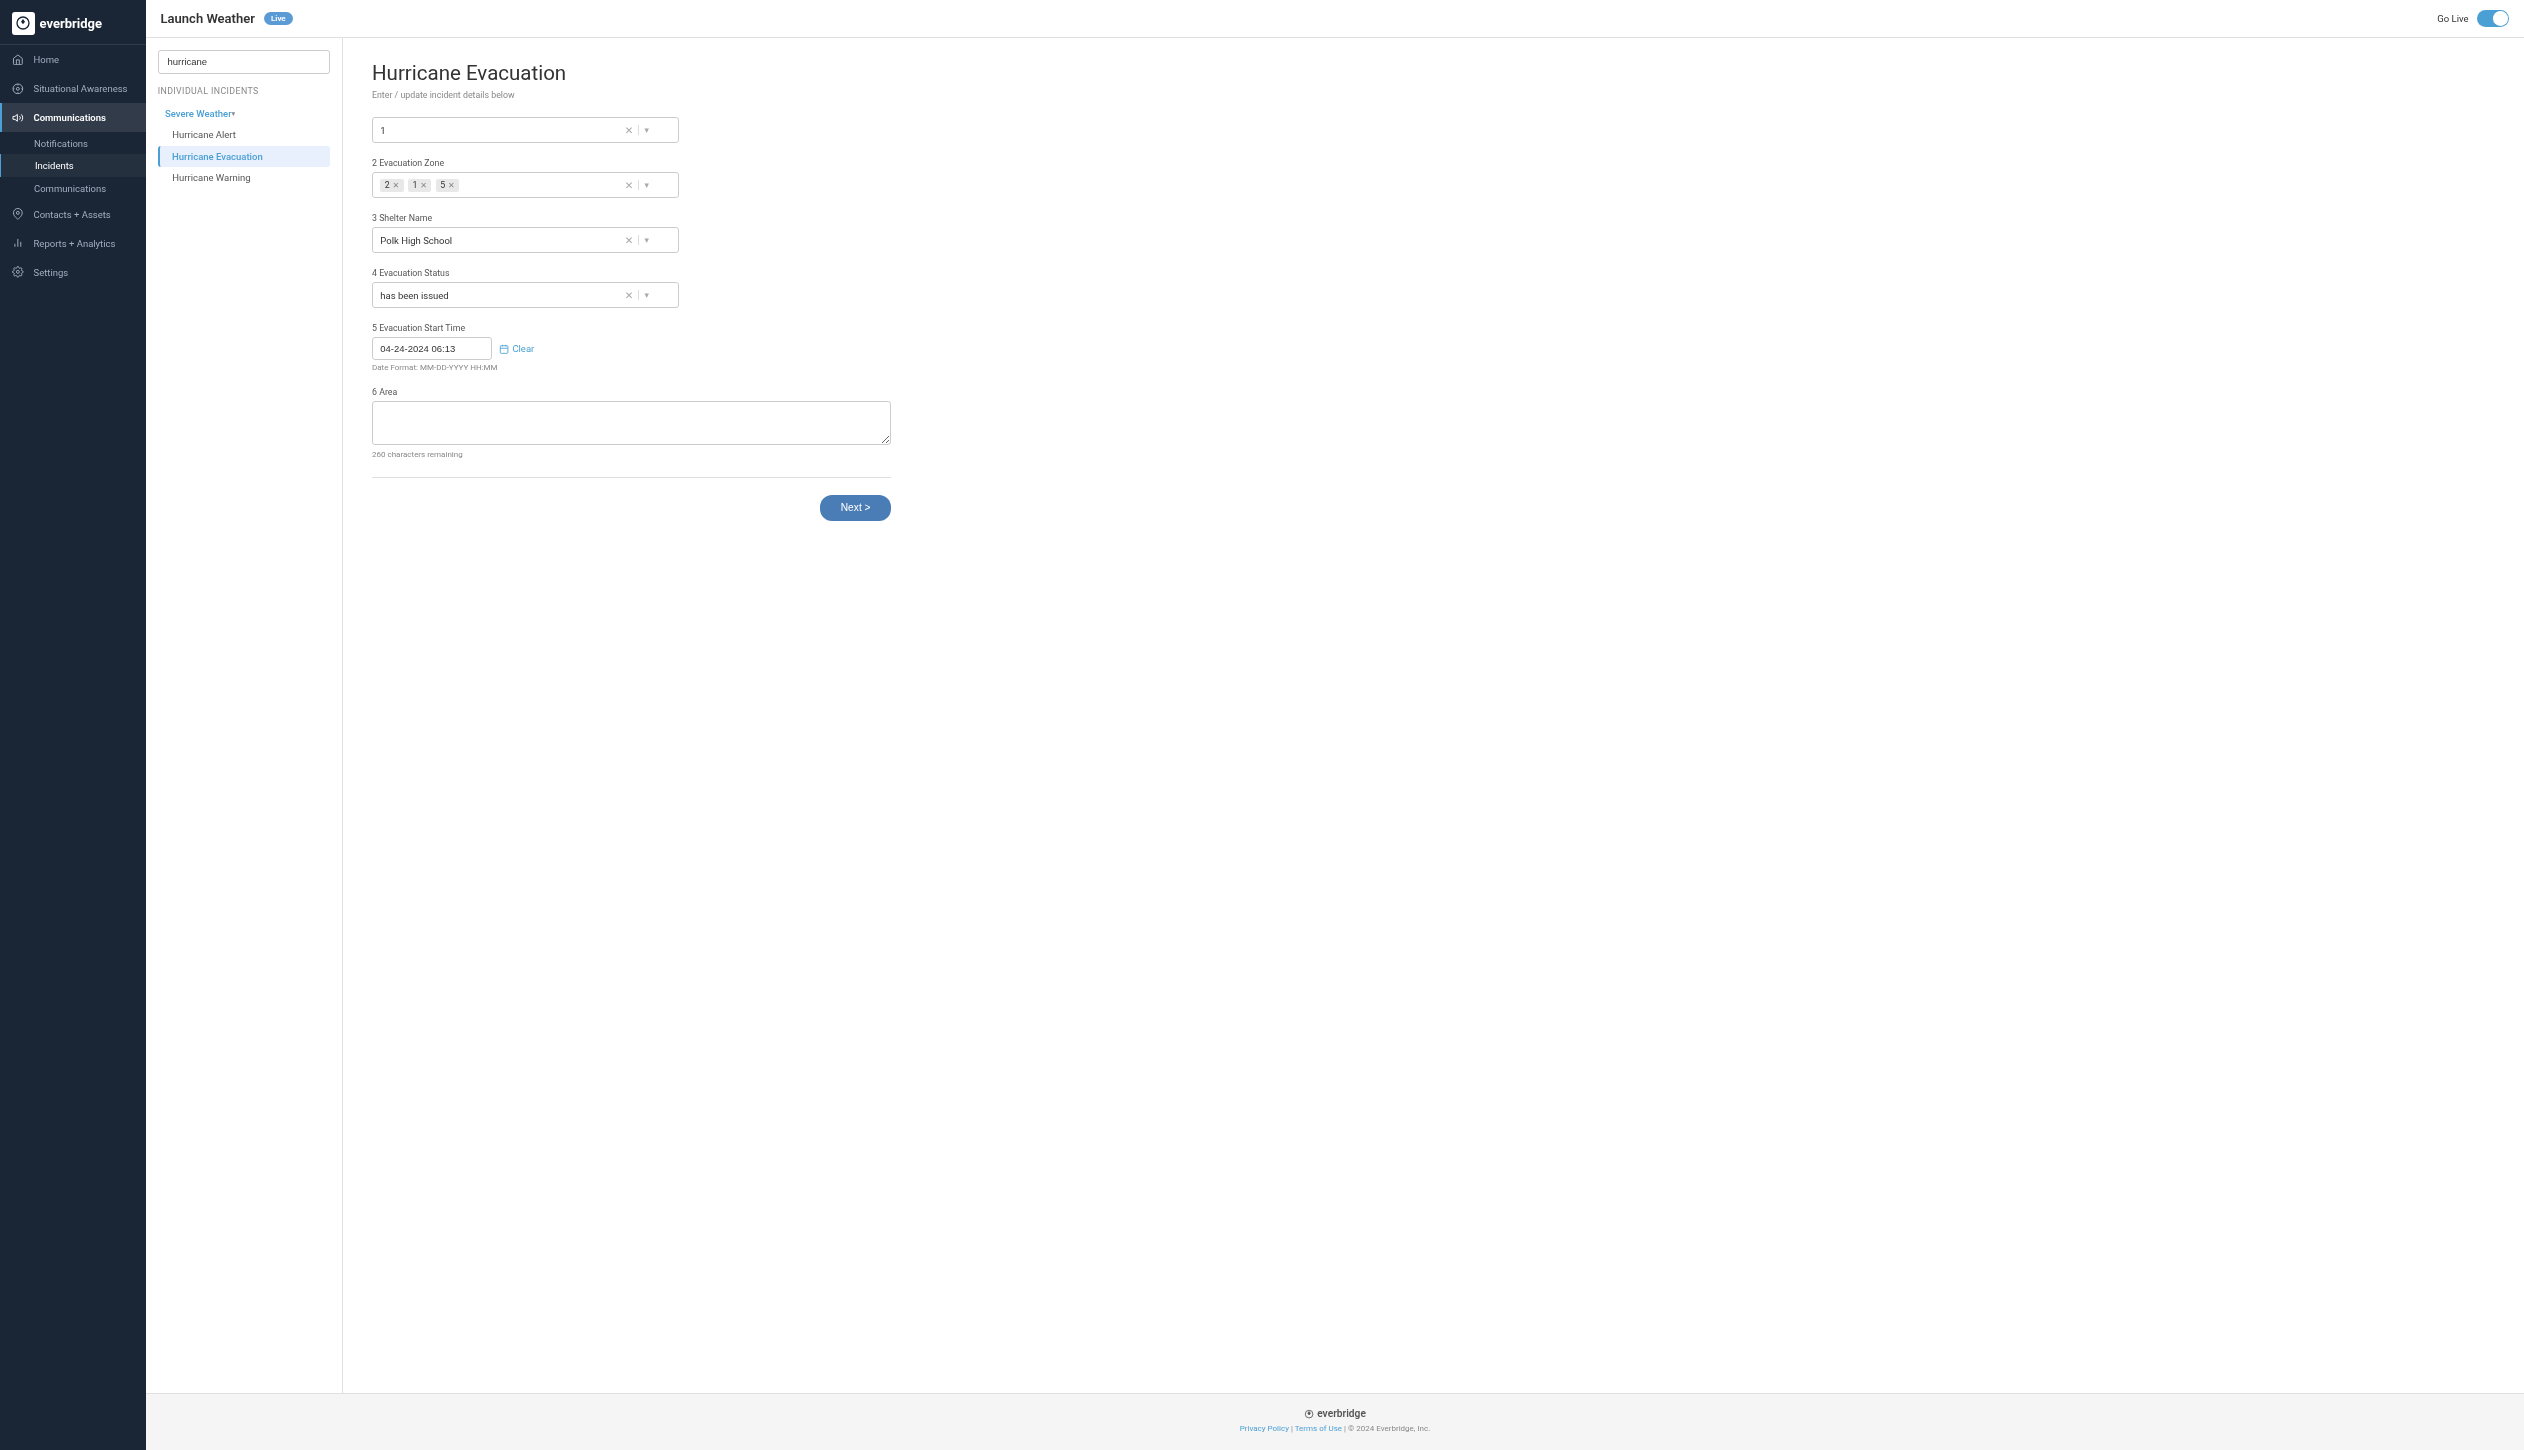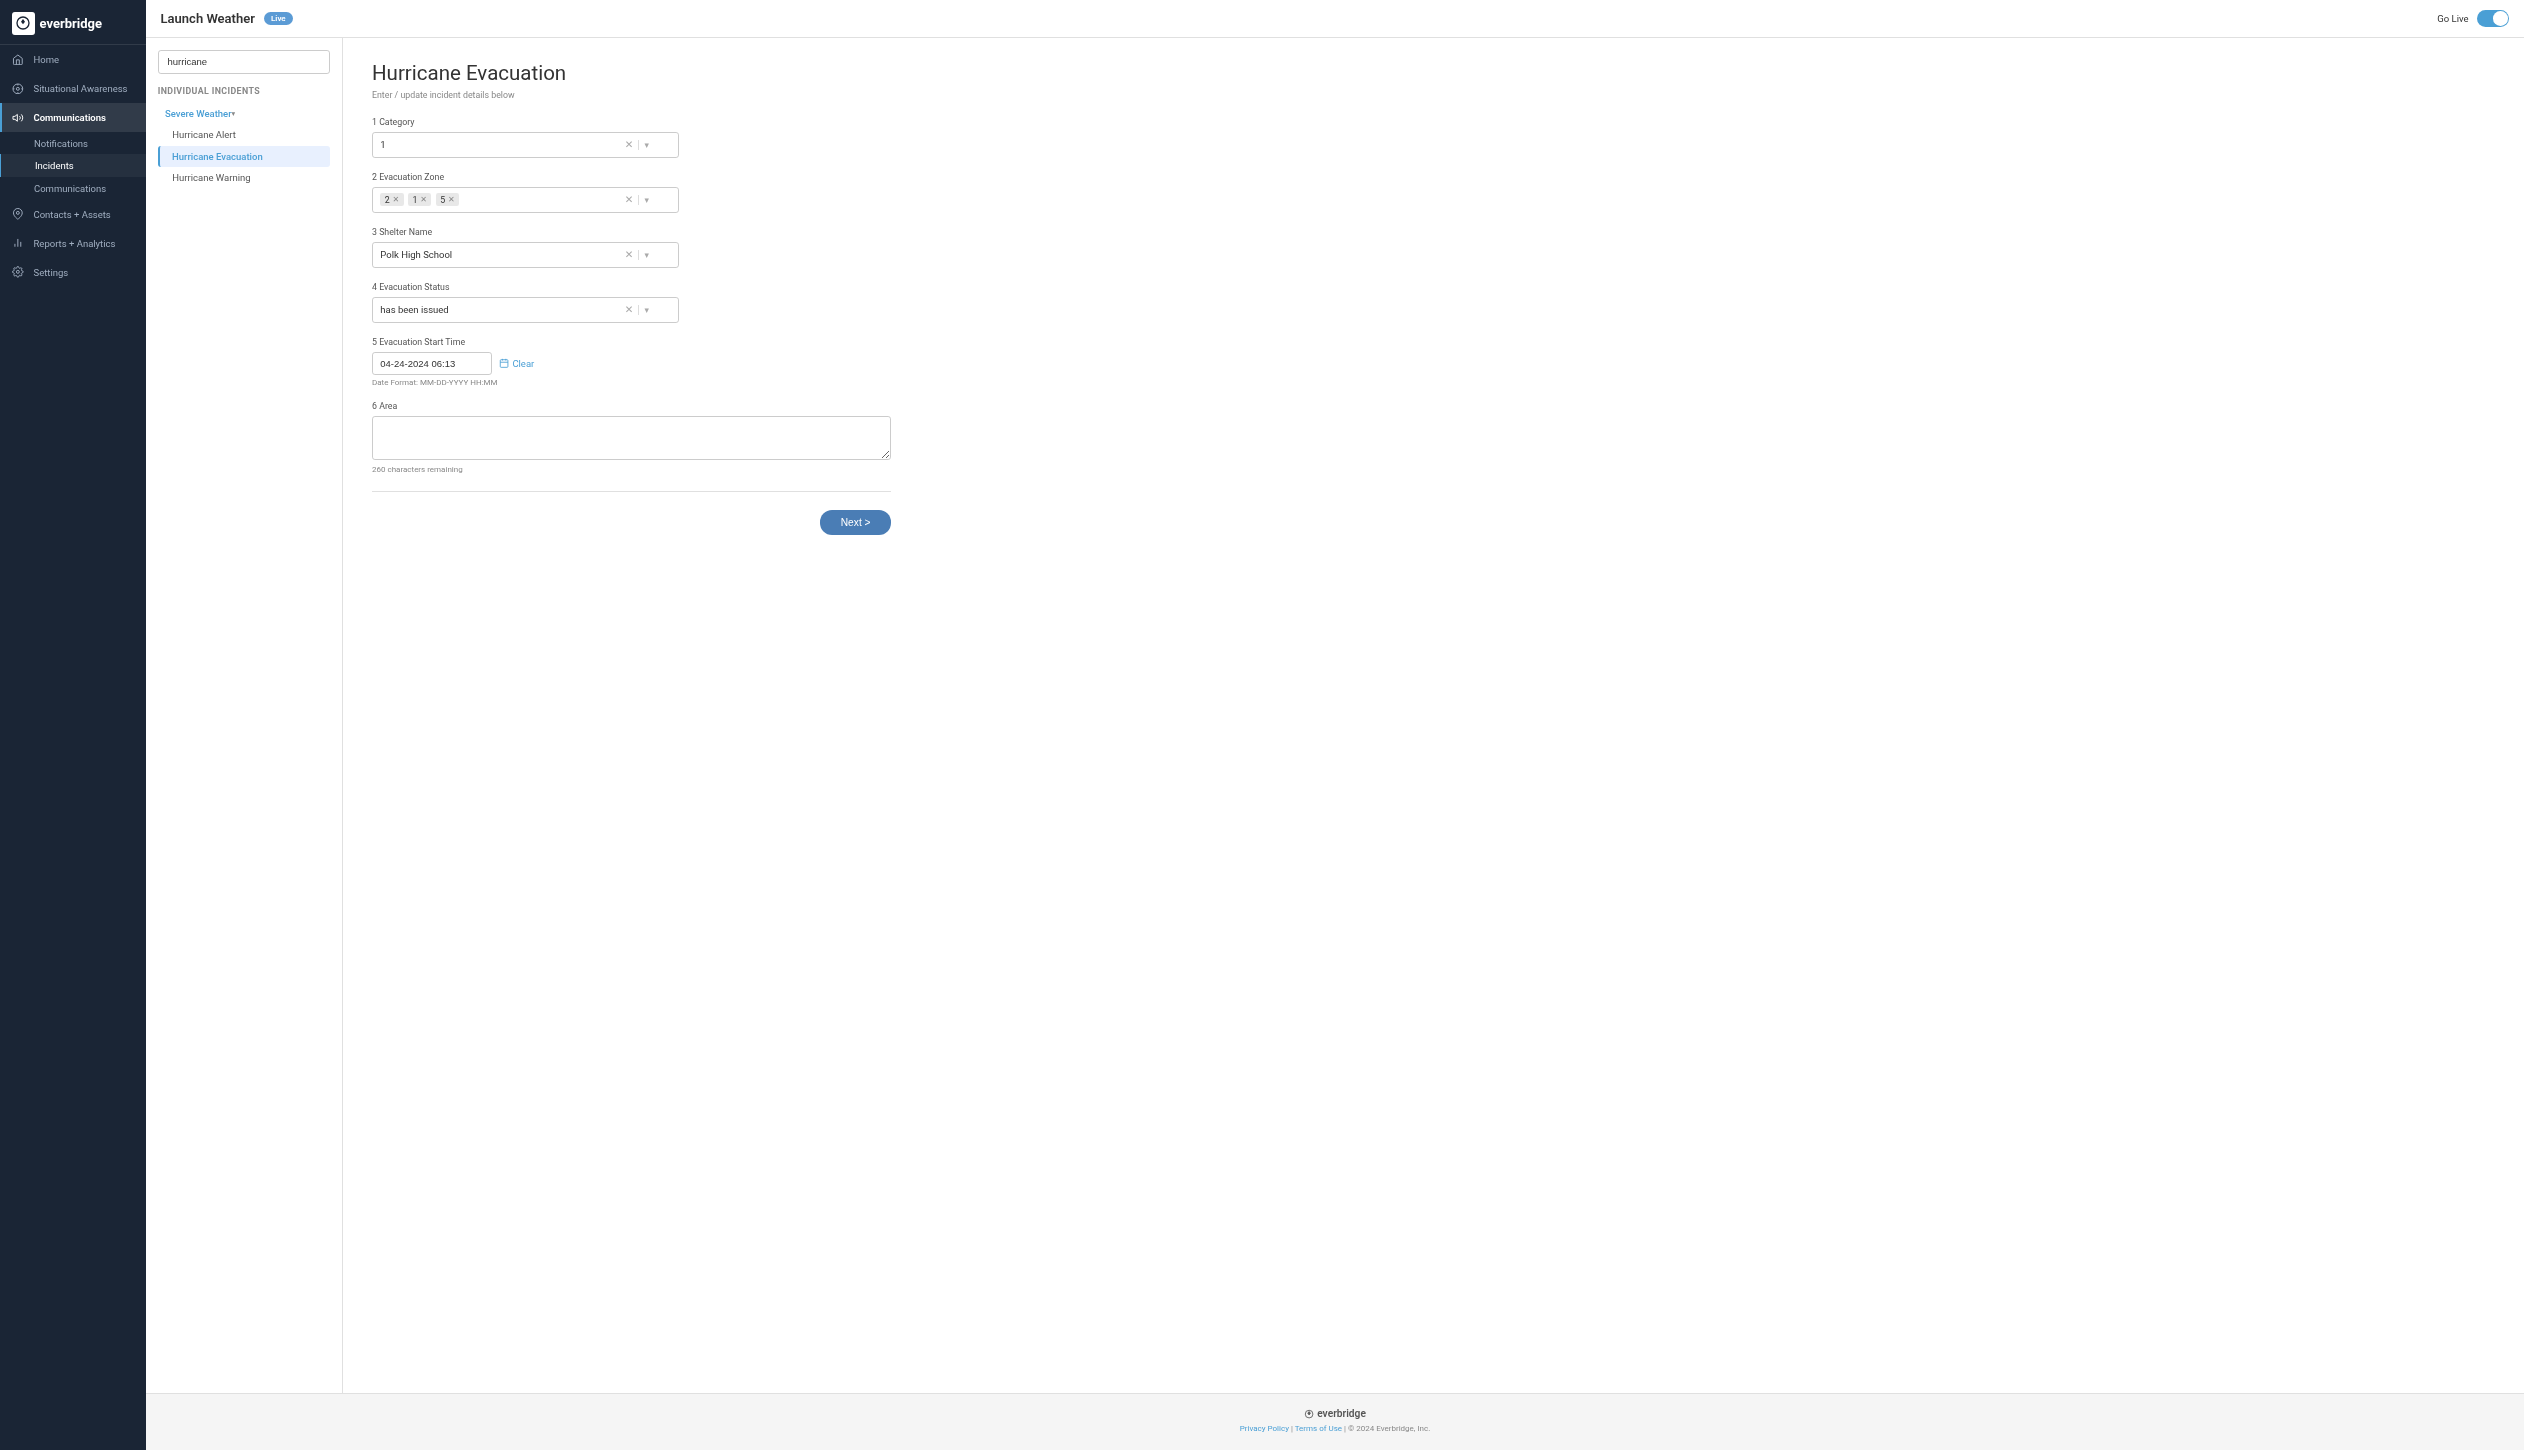--- a/index.html
+++ b/index.html
@@ -32,21 +32,21 @@
     .go-live-label { font-size: 9.5px; color: #333; }
     .toggle-switch { width: 32px; height: 17.5px; background: #4a9fd5; border-radius: 8.8px; position: relative; cursor: pointer; display: flex; align-items: center; }
     .toggle-switch::after { content: ''; position: absolute; right: 1.5px; width: 14.6px; height: 14.6px; background: #fff; border-radius: 50%; }
 
     
     .main-content { display: flex; flex: 1; }
 
     
     .left-panel { width: 197px; background: #fff; border-right: 0.7px solid #e0e0e0; padding: 11.7px; flex-shrink: 0; }
     .search-input { width: 100%; padding: 5.8px 8.8px; border: 0.7px solid #ccc; border-radius: 2.9px; font-size: 9.5px; color: #333; outline: none; }
-    .section-label { font-size: 8.8px; color: #888; font-weight: 700; margin: 11.7px 0 5.8px; text-transform: uppercase; letter-spacing: 0.4px; }
+    .section-label { font-size: 8.8px; color: #888; font-weight: 400; margin: 11.7px 0 5.8px; text-transform: uppercase; letter-spacing: 0.4px; }
 
     .scenario-group { margin-bottom: 2.9px; }
     .scenario-group-header { display: flex; align-items: center; padding: 5.8px 7.3px; cursor: pointer; color: #4a9fd5; font-size: 9.5px; font-weight: 500; }
     .chevron-icon { font-size: 7.3px; color: #888; }
     .scenario-item { padding: 5.1px 7.3px 5.1px 14.6px; font-size: 9.5px; color: #555; cursor: pointer; border-radius: 2.9px; }
     .scenario-item.active { background: #e8f0fe; color: #4a9fd5; font-weight: 500; border-left: 2.2px solid #4a9fd5; padding-left: 12.4px; }
 
     
     .form-panel { flex: 1; padding: 23.4px 29px; background: #fff; overflow-y: auto; }
     .form-title { font-size: 20.5px; font-weight: 400; color: #333; margin-bottom: 4.4px; }
@@ -205,24 +205,20 @@
           <div class="scenario-item active">Hurricane Evacuation</div>
           <div class="scenario-item">Hurricane Warning</div>
         </div>
       </div>
 
       <div class="form-panel">
         <h1 class="form-title">Hurricane Evacuation</h1>
         <p class="form-subtitle">Enter / update incident details below</p>
 
         <div class="form-field">
-          <label class="field-label">
-            <span>1 </span>
-            <span>Category</span>
-          </label>
           <div class="select-box">
             <span>1</span>
             <span class="clear-btn">✕</span>
             <span class="chevron-btn">▾</span>
           </div>
         </div>
 
         <div class="form-field">
           <label class="field-label">
             <span>2 </span>

